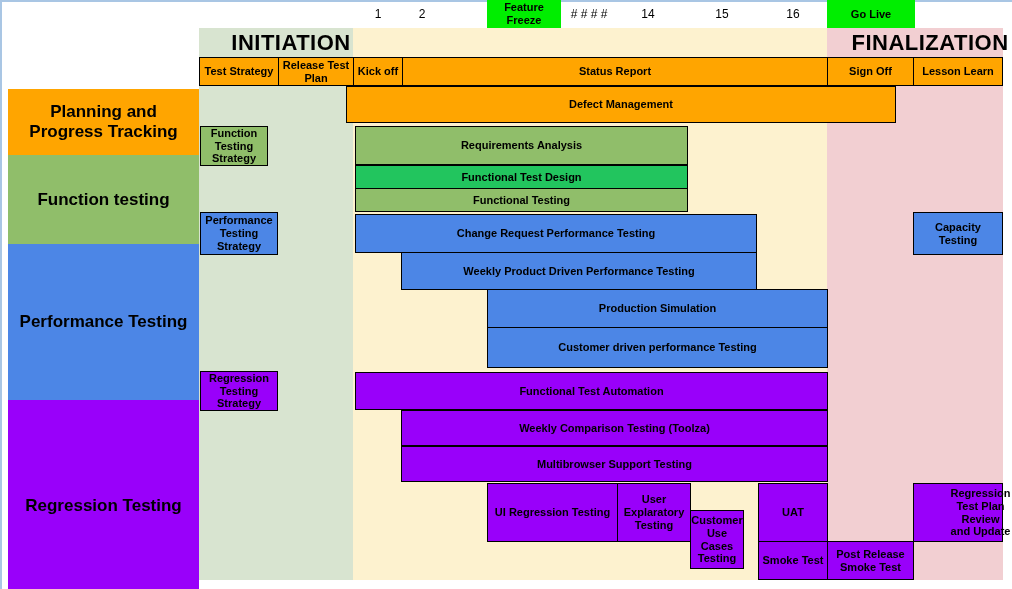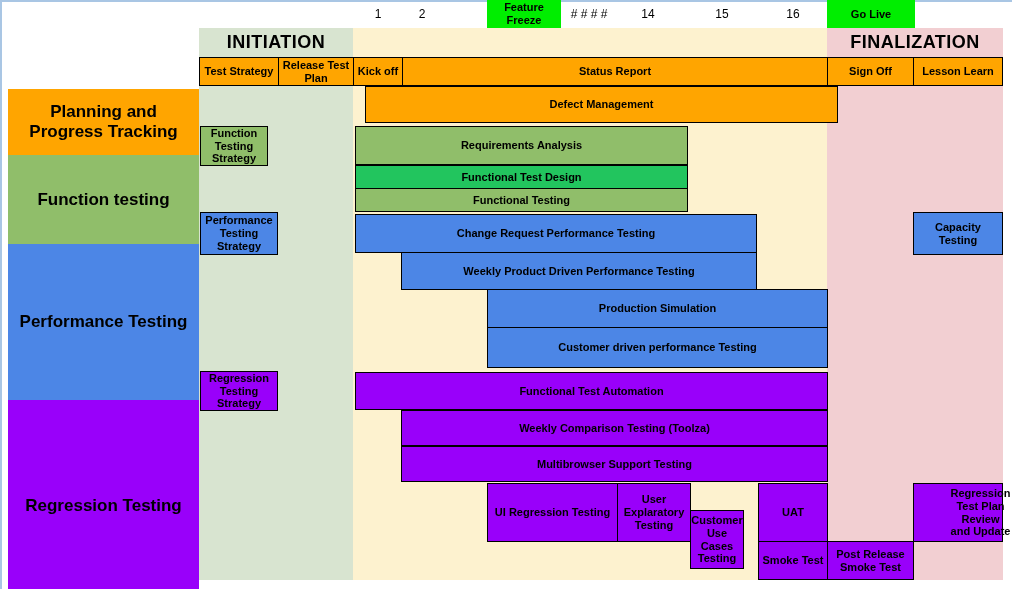--- a/index.html
+++ b/index.html
@@ -2,21 +2,21 @@
 <html><head>
 <meta charset="utf-8">
 <style>
   html,body { margin:0; padding:0; background:#ffffff; }
   body { font-family:"Liberation Sans", sans-serif; }
   .sheet { position:relative; width:1012px; height:589px; background:#ffffff; overflow:hidden; }
   .edge-top  { position:absolute; left:0; top:0; width:1012px; height:2px; }
   .edge-left { position:absolute; left:0; top:0; width:2px; height:589px; }
   .col-bg { position:absolute; top:28px; height:552px; }
   .phase-header { position:absolute; top:28px; height:29px; display:flex; align-items:center; justify-content:center;
-                  font-size:18px; font-weight:bold; color:#000; letter-spacing:0.5px; }
+                  font-size:22px; font-weight:bold; color:#000; letter-spacing:0.5px;padding-left:15px; }
   .cat-label { position:absolute; left:8px; width:191px; display:flex; align-items:center; justify-content:center;
                text-align:center; font-size:17px; font-weight:bold; color:#000; padding:0 4px; box-sizing:border-box;margin-top:32px; }
   .bar { position:absolute; box-sizing:border-box; border:1px solid #000; display:flex; align-items:center;
          justify-content:center; text-align:center; font-size:11px; font-weight:bold; color:#000;
          line-height:1.18; padding:0 2px; }
   .tick { position:absolute; top:7px; transform:translateX(-50%); font-size:12px; color:#000; }
   .milestone { position:absolute; top:0; height:28px; box-sizing:border-box; display:flex; align-items:center;
                justify-content:center; text-align:center; font-size:11px; font-weight:bold; color:#000; line-height:1.15; }
 </style>
 </head>
@@ -37,21 +37,21 @@
       <div class="cat-label" style="top: 57px; height: 66px; background: rgb(255, 165, 0);">Planning and Progress Tracking</div>
       <div class="cat-label" style="top: 123px; height: 89px; background: rgb(144, 190, 106);">Function testing</div>
       <div class="cat-label" style="top: 212px; height: 156px; background: rgb(76, 134, 230);">Performance Testing</div>
       <div class="cat-label" style="top: 368px; height: 212px; background: rgb(153, 0, 250);">Regression Testing</div>
       <div class="bar" style="left: 199px; top: 57px; width: 80px; height: 29px; background: rgb(255, 165, 0);">Test Strategy</div>
       <div class="bar" style="left: 278px; top: 57px; width: 76px; height: 29px; background: rgb(255, 165, 0);">Release Test Plan</div>
       <div class="bar" style="left: 353px; top: 57px; width: 50px; height: 29px; background: rgb(255, 165, 0);">Kick off</div>
       <div class="bar" style="left: 402px; top: 57px; width: 426px; height: 29px; background: rgb(255, 165, 0);">Status Report</div>
       <div class="bar" style="left: 827px; top: 57px; width: 87px; height: 29px; background: rgb(255, 165, 0);">Sign Off</div>
       <div class="bar" style="left: 913px; top: 57px; width: 90px; height: 29px; background: rgb(255, 165, 0);">Lesson Learn</div>
-      <div class="bar" style="left: 365px; top: 86px; width: 473px; height: 37px; background: rgb(255, 165, 0);">Defect Management</div>
+      <div class="bar" style="left: 346px; top: 86px; width: 550px; height: 37px; background: rgb(255, 165, 0);">Defect Management</div>
       <div class="bar" style="left: 200px; top: 126px; width: 68px; height: 40px; background: rgb(144, 190, 106);">Function Testing Strategy</div>
       <div class="bar" style="left: 355px; top: 126px; width: 333px; height: 39px; background: rgb(144, 190, 106);">Requirements Analysis</div>
       <div class="bar" style="left: 355px; top: 165px; width: 333px; height: 24px; background: #22c55e;">Functional Test Design</div>
       <div class="bar" style="left: 355px; top: 188px; width: 333px; height: 24px; background: rgb(144, 190, 106);">Functional Testing</div>
       <div class="bar" style="left: 200px; top: 212px; width: 78px; height: 43px; background: rgb(76, 134, 230);">Performance Testing Strategy</div>
       <div class="bar" style="left: 355px; top: 214px; width: 402px; height: 39px; background: rgb(76, 134, 230);">Change Request Performance Testing</div>
       <div class="bar" style="left: 401px; top: 252px; width: 356px; height: 38px; background: rgb(76, 134, 230);">Weekly Product Driven Performance Testing</div>
       <div class="bar" style="left: 487px; top: 289px; width: 341px; height: 39px; background: rgb(76, 134, 230);">Production Simulation</div>
       <div class="bar" style="left: 487px; top: 327px; width: 341px; height: 41px; background: rgb(76, 134, 230);">Customer driven performance Testing</div>
       <div class="bar" style="left: 913px; top: 212px; width: 90px; height: 43px; background: rgb(76, 134, 230);">Capacity Testing</div>

